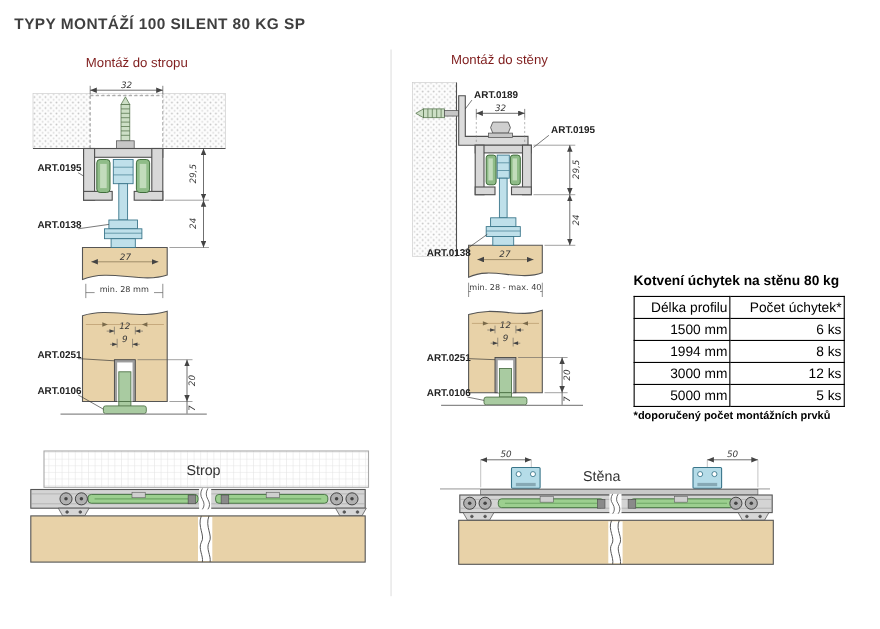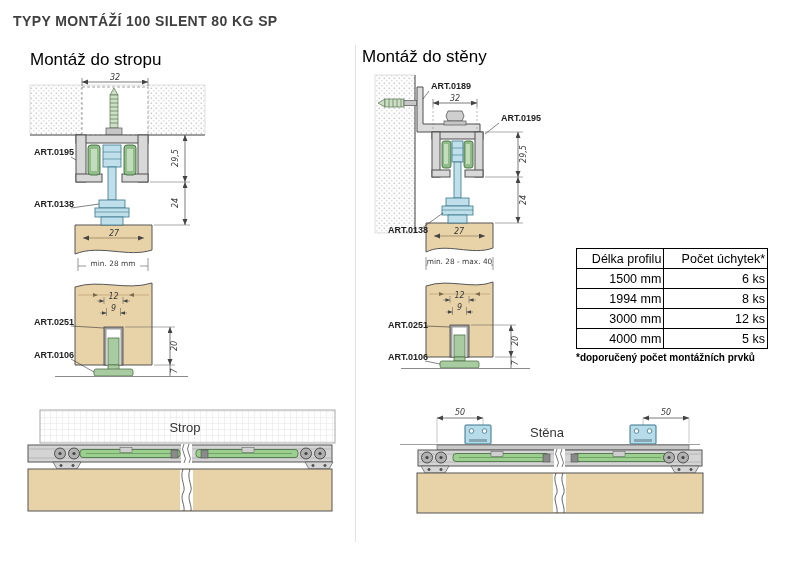--- a/index.html
+++ b/index.html
@@ -5,21 +5,21 @@
   html,body { margin:0; padding:0; background:#fff; }
   #page {
     position:relative; width:788px; height:572px; background:#ffffff;
     font-family:"Liberation Sans", sans-serif; overflow:hidden;
   }
   .abs { position:absolute; }
   .page-title {
     left:13px; top:13px; font-size:14px; font-weight:bold;
     color:#3f3f3f; letter-spacing:0.4px;
   }
-  .section-heading { font-size:17px; color:#000000; }
+  .section-heading { font-size:12px; color:#7f1d1d;margin-left:48px; }
   .divider { left:355px; top:45px; width:1px; height:497px; background:#e0e0e0; }
 
   
   .dim  { font:italic 8px "DejaVu Sans", sans-serif; fill:#3a3a3a; }
   .dimu { font:7.4px "DejaVu Sans", sans-serif; fill:#3a3a3a; }
   .art  { font:bold 9px "Liberation Sans", sans-serif; fill:#222222; }
   .lbl  { font:13px "Liberation Sans", sans-serif; fill:#333333; }
 
   
   .tblwrap { left:576px; top:248px; width:192px; color:#000; }
@@ -359,40 +359,41 @@
     </g>
     <g>
       <text class="art" x="30" y="256">ART.0251</text>
       <line x1="67" y1="254" x2="92" y2="255" stroke="#333" stroke-width="0.6"></line>
       <text class="art" x="30" y="288">ART.0106</text>
       <line x1="67" y1="289" x2="82" y2="292" stroke="#333" stroke-width="0.6"></line>
     </g>
   </svg>
 
   <div class="abs tblwrap">
+    <div class="tbl-title">Kotvení úchytek na stěnu 80 kg</div>
     <table class="anchor-table">
       <tbody>
           <tr>
         <th>Délka profilu</th>
         <th>Počet úchytek*</th>
       </tr>
       <tr>
         <td>1500 mm</td>
         <td>6 ks</td>
       </tr>
       <tr>
         <td>1994 mm</td>
         <td>8 ks</td>
       </tr>
       <tr>
         <td>3000 mm</td>
         <td>12 ks</td>
       </tr>
       <tr>
-        <td>4000 mm</td>
+        <td>5000 mm</td>
         <td>5 ks</td>
       </tr>
     </tbody>
       </table>
     <div class="tbl-foot">*doporučený počet montážních prvků</div>
   </div>
 
   <svg class="abs" style="left:385px; top:403px" width="330" height="115" viewBox="0 0 330 115">
     <g>
       <line x1="52" y1="15" x2="98" y2="15" stroke="#444" stroke-width="0.7" marker-start="url(#arr)" marker-end="url(#arr)"></line>

